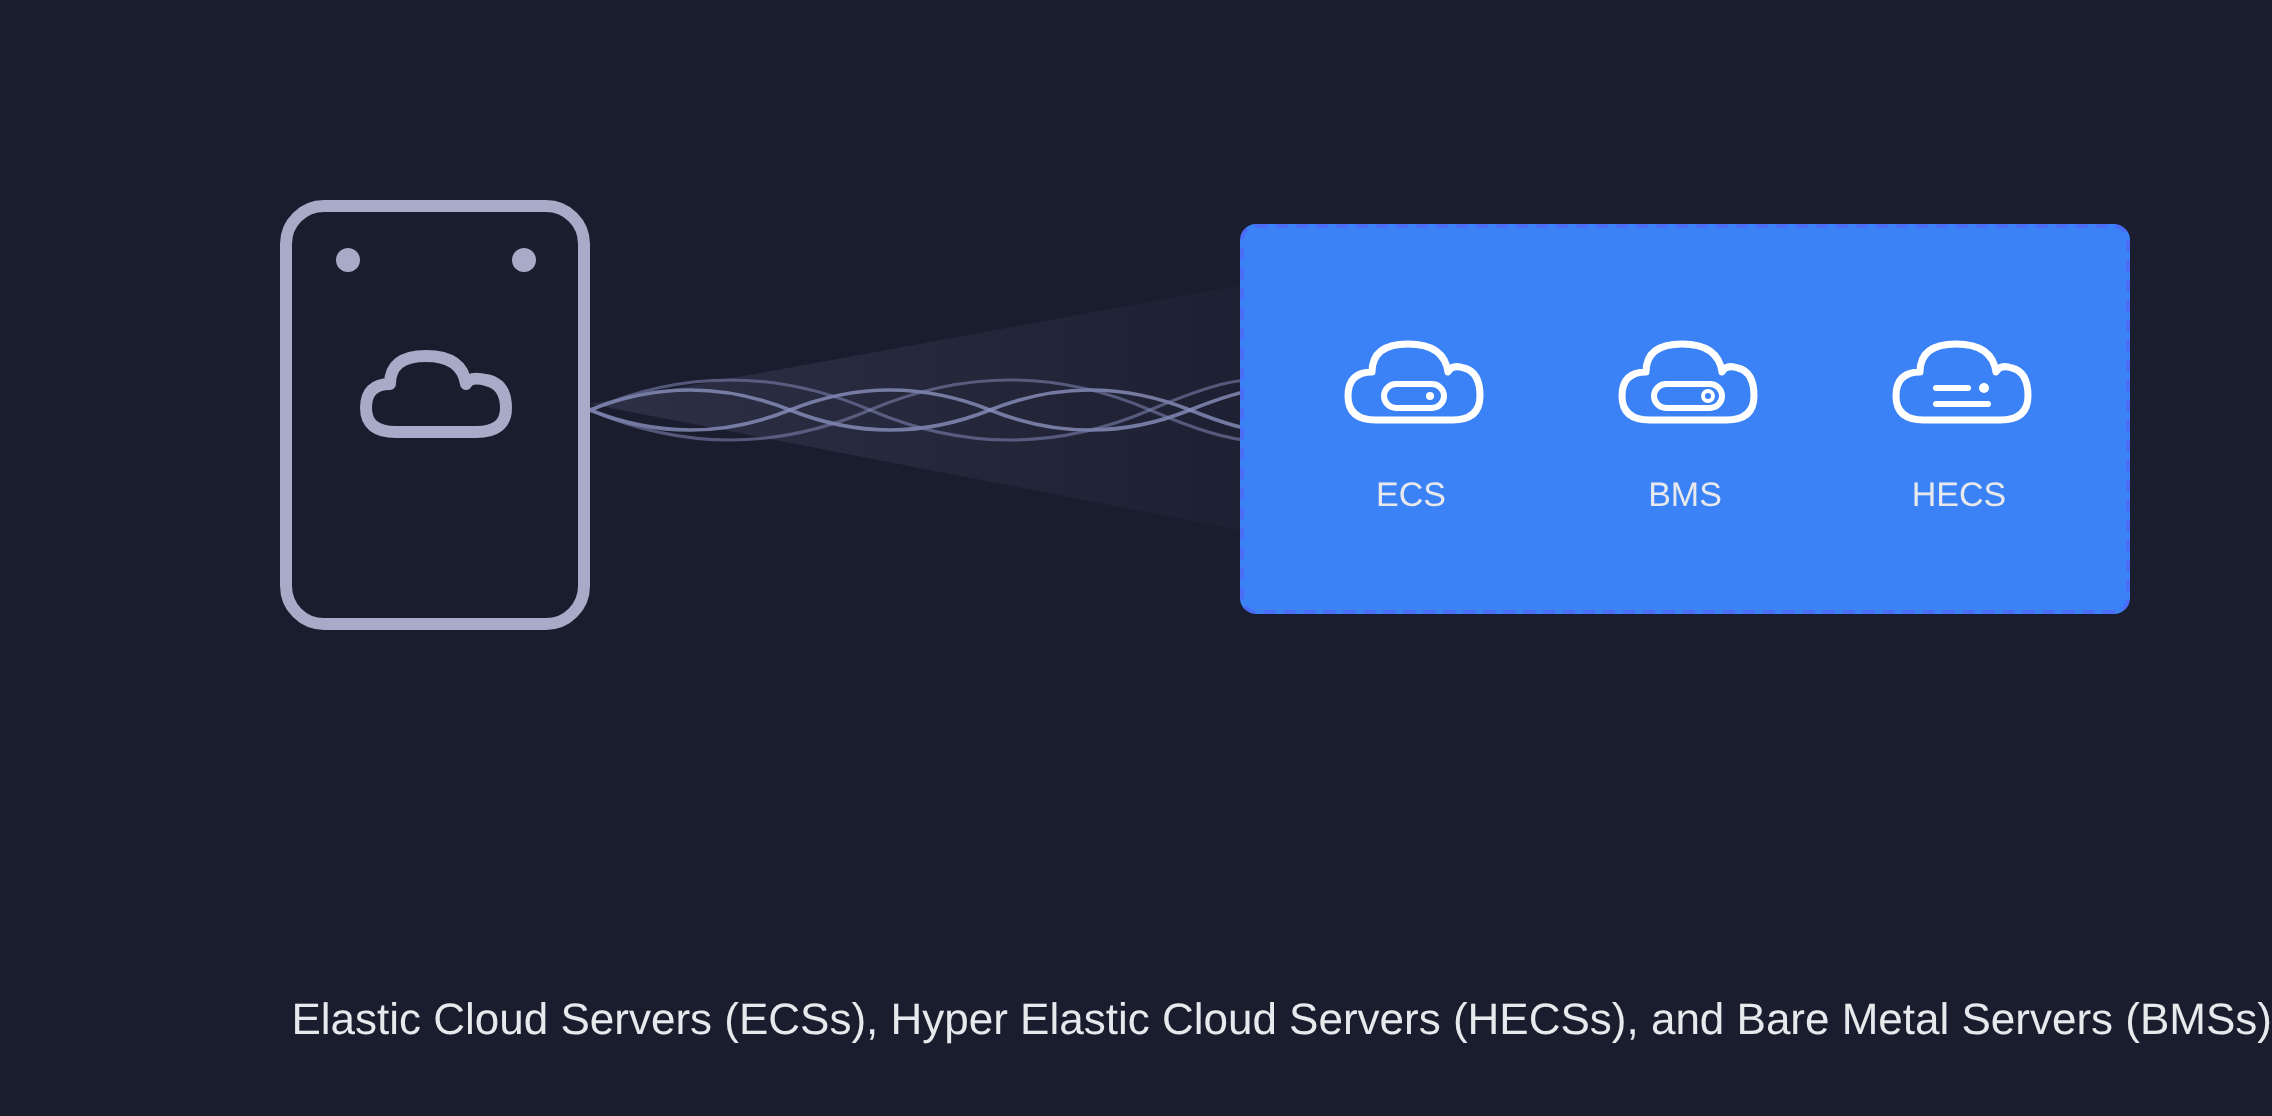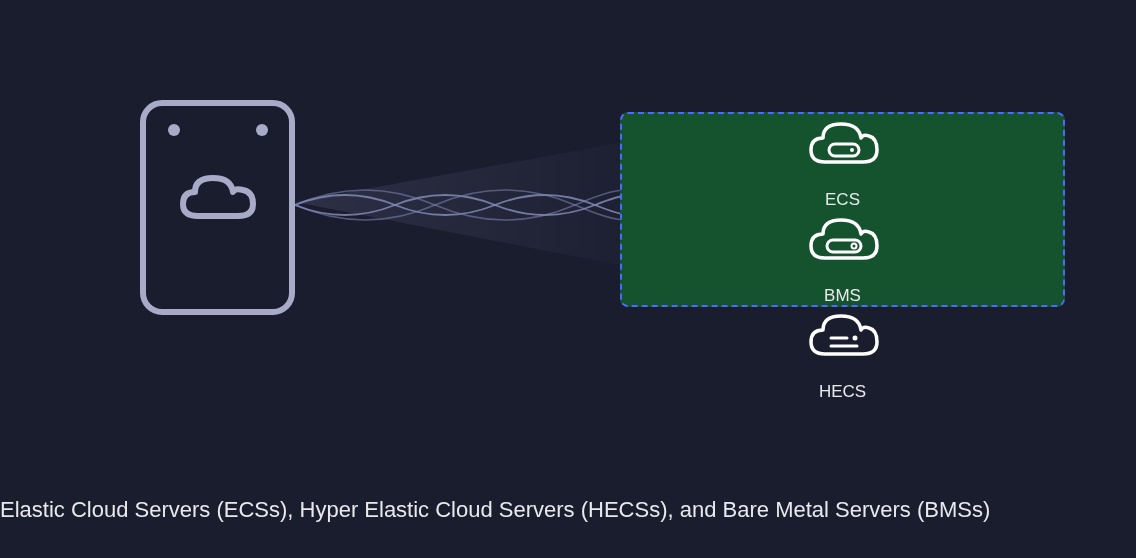--- a/index.html
+++ b/index.html
@@ -53,26 +53,25 @@
       height: 150px;
     }
     .services-box {
       position: absolute;
       left: 620px;
       top: 112px;
       width: 445px;
       height: 195px;
       border: 2px dashed #4a6cf7;
       border-radius: 8px;
-      background: #14532d;
+      background: #3b82f6;
       display: flex;
       justify-content: space-around;
       align-items: center;
       padding: 0 15px;
-      flex-direction: column;
     }
     .service-item {
       display: flex;
       flex-direction: column;
       align-items: center;
       gap: 18px;
     }
     .service-cloud {
       width: 80px;
       height: 58px;
@@ -80,21 +79,21 @@
     .service-label {
       color: #e8e9ed;
       font-size: 17px;
       font-weight: 500;
     }
     .caption {
       position: absolute;
       bottom: 35px;
       left: 0;
       width: 100%;
-      text-align: left;
+      text-align: right;
       color: #e8e9ed;
       font-size: 22px;
     }
   </style>
 </head>
 <body>
 
 <div class="diagram-container">
 
   <div class="source-card">

